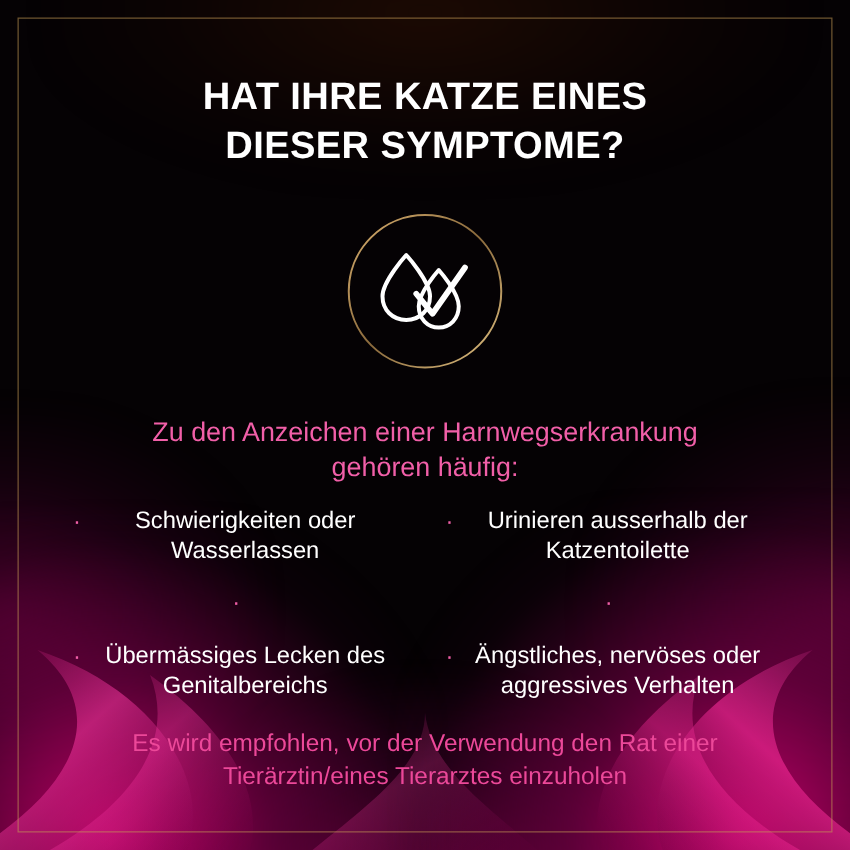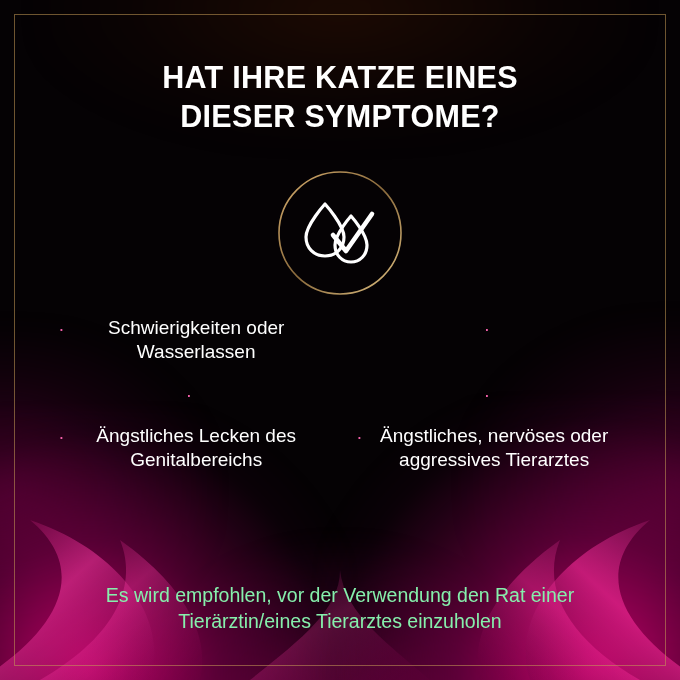--- a/index.html
+++ b/index.html
@@ -174,21 +174,21 @@
     margin-right: 4px;
     flex: 0 0 auto;
     margin-top: 1px;
   }
   .symptom-text {
     max-width: 255px;
   }
 
   .footer {
     margin-top: auto;
-    color: #86efac;
+    color: #ec4899;
     font-size: 19.5px;
     line-height: 1.3;
     text-align: center;
     max-width: 600px;
     padding-bottom: 24px;
   }
 </style>
 </head>
 <body>
 
@@ -239,48 +239,50 @@
         <circle cx="75" cy="75" r="61" fill="none" stroke="url(#goldring)" stroke-width="1.6"></circle>
 
         <path d="M60,46 C60,46 41,67 41,79 C41,90 49,98 60,98 C71,98 79,90 79,79 C79,67 60,46 60,46 Z" fill="none" stroke="#ffffff" stroke-width="3.2" stroke-linejoin="round"></path>
 
         <path d="M86,58 C86,58 70,76 70,87 C70,97 77,104 86,104 C95,104 102,97 102,87 C102,76 86,58 86,58 Z" fill="none" stroke="#ffffff" stroke-width="3.2" stroke-linejoin="round"></path>
 
         <path d="M68,77 L81,93 L107,56" fill="none" stroke="#ffffff" stroke-width="4.6" stroke-linecap="round" stroke-linejoin="round"></path>
       </svg>
     </div>
 
+    <div class="subhead">Zu den Anzeichen einer Harnwegserkrankung gehören häufig:</div>
 
     <div class="symptom-grid">
 
       <div class="symptom">
         <span class="bullet">·</span>
         <span class="symptom-text">Schwierigkeiten oder Wasserlassen</span>
       </div>
 
       <div class="symptom">
         <span class="bullet">·</span>
-      </div>
-
-      <div class="symptom">
-        <span class="bullet">·</span>
-      </div>
-
-      <div class="symptom">
-        <span class="bullet">·</span>
-      </div>
-
-      <div class="symptom">
-        <span class="bullet">·</span>
-        <span class="symptom-text">Ängstliches Lecken des Genitalbereichs</span>
-      </div>
-
-      <div class="symptom">
-        <span class="bullet">·</span>
-        <span class="symptom-text">Ängstliches, nervöses oder aggressives Tierarztes</span>
+        <span class="symptom-text">Urinieren ausserhalb der Katzentoilette</span>
+      </div>
+
+      <div class="symptom">
+        <span class="bullet">·</span>
+      </div>
+
+      <div class="symptom">
+        <span class="bullet">·</span>
+      </div>
+
+      <div class="symptom">
+        <span class="bullet">·</span>
+        <span class="symptom-text">Übermässiges Lecken des Genitalbereichs</span>
+      </div>
+
+      <div class="symptom">
+        <span class="bullet">·</span>
+        <span class="symptom-text">Ängstliches, nervöses oder aggressives Verhalten</span>
       </div>
 
     </div>
 
     <div class="footer">Es wird empfohlen, vor der Verwendung den Rat einer Tierärztin/eines Tierarztes einzuholen</div>
 
   </div>
 </div>
 
 </body></html>

